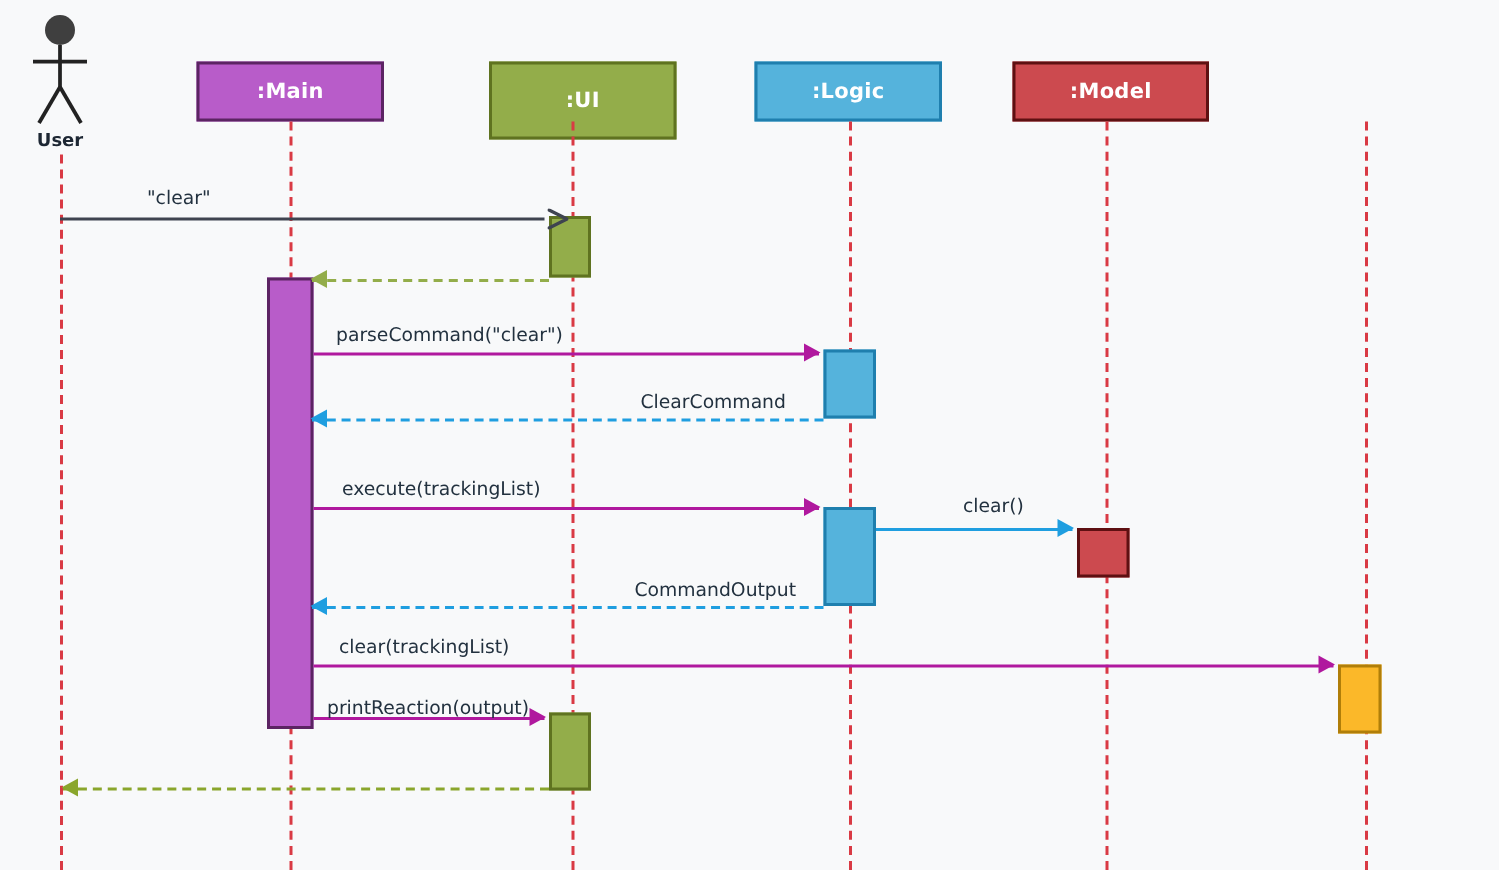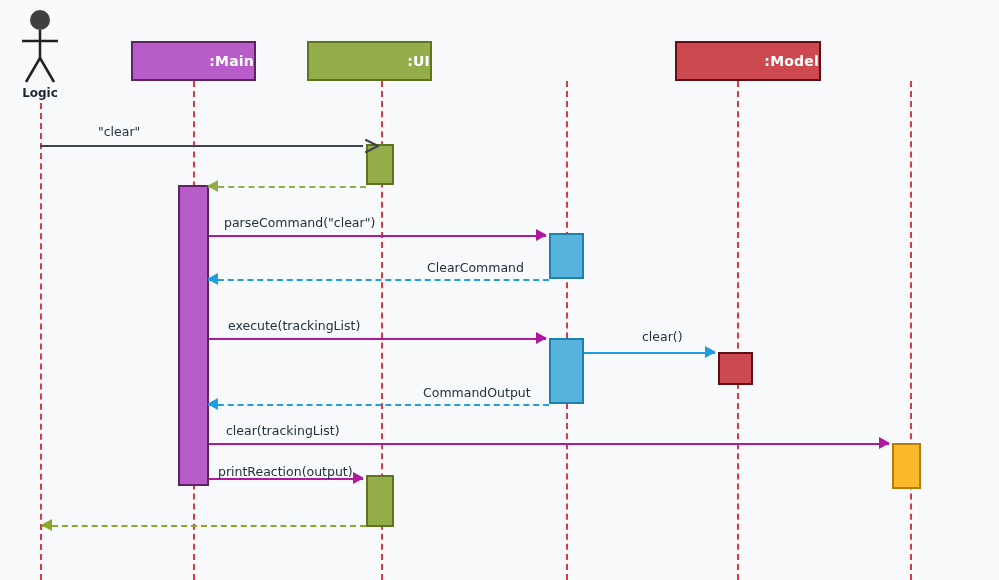--- a/index.html
+++ b/index.html
@@ -8,21 +8,21 @@
     width:999px;height:580px;
     background:#f8f9fa;
     font-family:"DejaVu Sans","Liberation Sans",sans-serif;
     overflow:hidden;
   }
   #diagram{position:relative;width:999px;height:580px;}
 
   
   .participant{
     position:absolute;
-    display:flex;align-items:center;justify-content:flex-end;
+    display:flex;align-items:center;justify-content:center;
     color:#ffffff;
     font-weight:bold;
     font-size:14px;
     letter-spacing:.2px;
     box-sizing:border-box;
   }
 
   
   .actor-label{
     position:absolute;
@@ -93,32 +93,35 @@
 <body>
 
 <div id="diagram">
     <div style="position: absolute; left: 10px; top: 8px; width: 60px; height: 80px;"><svg width="60" height="80" viewBox="0 0 60 80">
         <circle cx="30" cy="12" r="10" fill="#3f3f3f"></circle>
         <line x1="30" y1="22" x2="30" y2="50" stroke="#222" stroke-width="2.5"></line>
         <line x1="12" y1="33" x2="48" y2="33" stroke="#222" stroke-width="2.5"></line>
         <line x1="30" y1="50" x2="16" y2="74" stroke="#222" stroke-width="2.5"></line>
         <line x1="30" y1="50" x2="44" y2="74" stroke="#222" stroke-width="2.5"></line>
       </svg></div>
-    <div class="actor-label" style="left: 0px; top: 86px; width: 80px;">Logic</div>
+    <div class="actor-label" style="left: 0px; top: 86px; width: 80px;">User</div>
     <div class="lifeline actor-life" style="left: 40px; top: 103px; height: 477px;"></div>
     <div class="participant" style="left: 131px; top: 41px; width: 125px; height: 40px; background: rgb(184, 92, 201); border: 2px solid rgb(92, 36, 99);">
       <span>:Main</span>
     </div>
     <div class="lifeline" style="left: 193px; top: 81px; height: 499px;"></div>
-    <div class="participant" style="left: 307px; top: 41px; width: 125px; height: 40px; background: rgb(147, 173, 74); border: 2px solid rgb(95, 115, 32);">
+    <div class="participant" style="left: 326px; top: 41px; width: 125px; height: 52px; background: rgb(147, 173, 74); border: 2px solid rgb(95, 115, 32);">
       <span>:UI</span>
     </div>
     <div class="lifeline" style="left: 381px; top: 81px; height: 499px;"></div>
+    <div class="participant" style="left: 503px; top: 41px; width: 125px; height: 40px; background: rgb(85, 179, 220); border: 2px solid rgb(31, 127, 174);">
+      <span>:Logic</span>
+    </div>
     <div class="lifeline" style="left: 566px; top: 81px; height: 499px;"></div>
-    <div class="participant" style="left: 675px; top: 41px; width: 146px; height: 40px; background: rgb(204, 74, 79); border: 2px solid rgb(94, 16, 18);">
+    <div class="participant" style="left: 675px; top: 41px; width: 131px; height: 40px; background: rgb(204, 74, 79); border: 2px solid rgb(94, 16, 18);">
       <span>:Model</span>
     </div>
     <div class="lifeline" style="left: 737px; top: 81px; height: 499px;"></div>
     <div class="lifeline" style="left: 910px; top: 81px; height: 499px;"></div>
     <div class="activation" style="left: 366px; top: 144px; width: 28px; height: 41px; background: rgb(147, 173, 74); border: 2px solid rgb(95, 115, 32);"></div>
     <div class="activation" style="left: 178px; top: 185px; width: 31px; height: 301px; background: rgb(184, 92, 201); border: 2px solid rgb(92, 36, 99);"></div>
     <div class="activation" style="left: 549px; top: 233px; width: 35px; height: 46px; background: rgb(85, 179, 220); border: 2px solid rgb(31, 127, 174);"></div>
     <div class="activation" style="left: 549px; top: 338px; width: 35px; height: 66px; background: rgb(85, 179, 220); border: 2px solid rgb(31, 127, 174);"></div>
     <div class="activation" style="left: 718px; top: 352px; width: 35px; height: 33px; background: rgb(204, 74, 79); border: 2px solid rgb(94, 16, 18);"></div>
     <div class="activation" style="left: 892px; top: 443px; width: 29px; height: 46px; background: rgb(251, 184, 41); border: 2px solid rgb(176, 126, 9);"></div>

